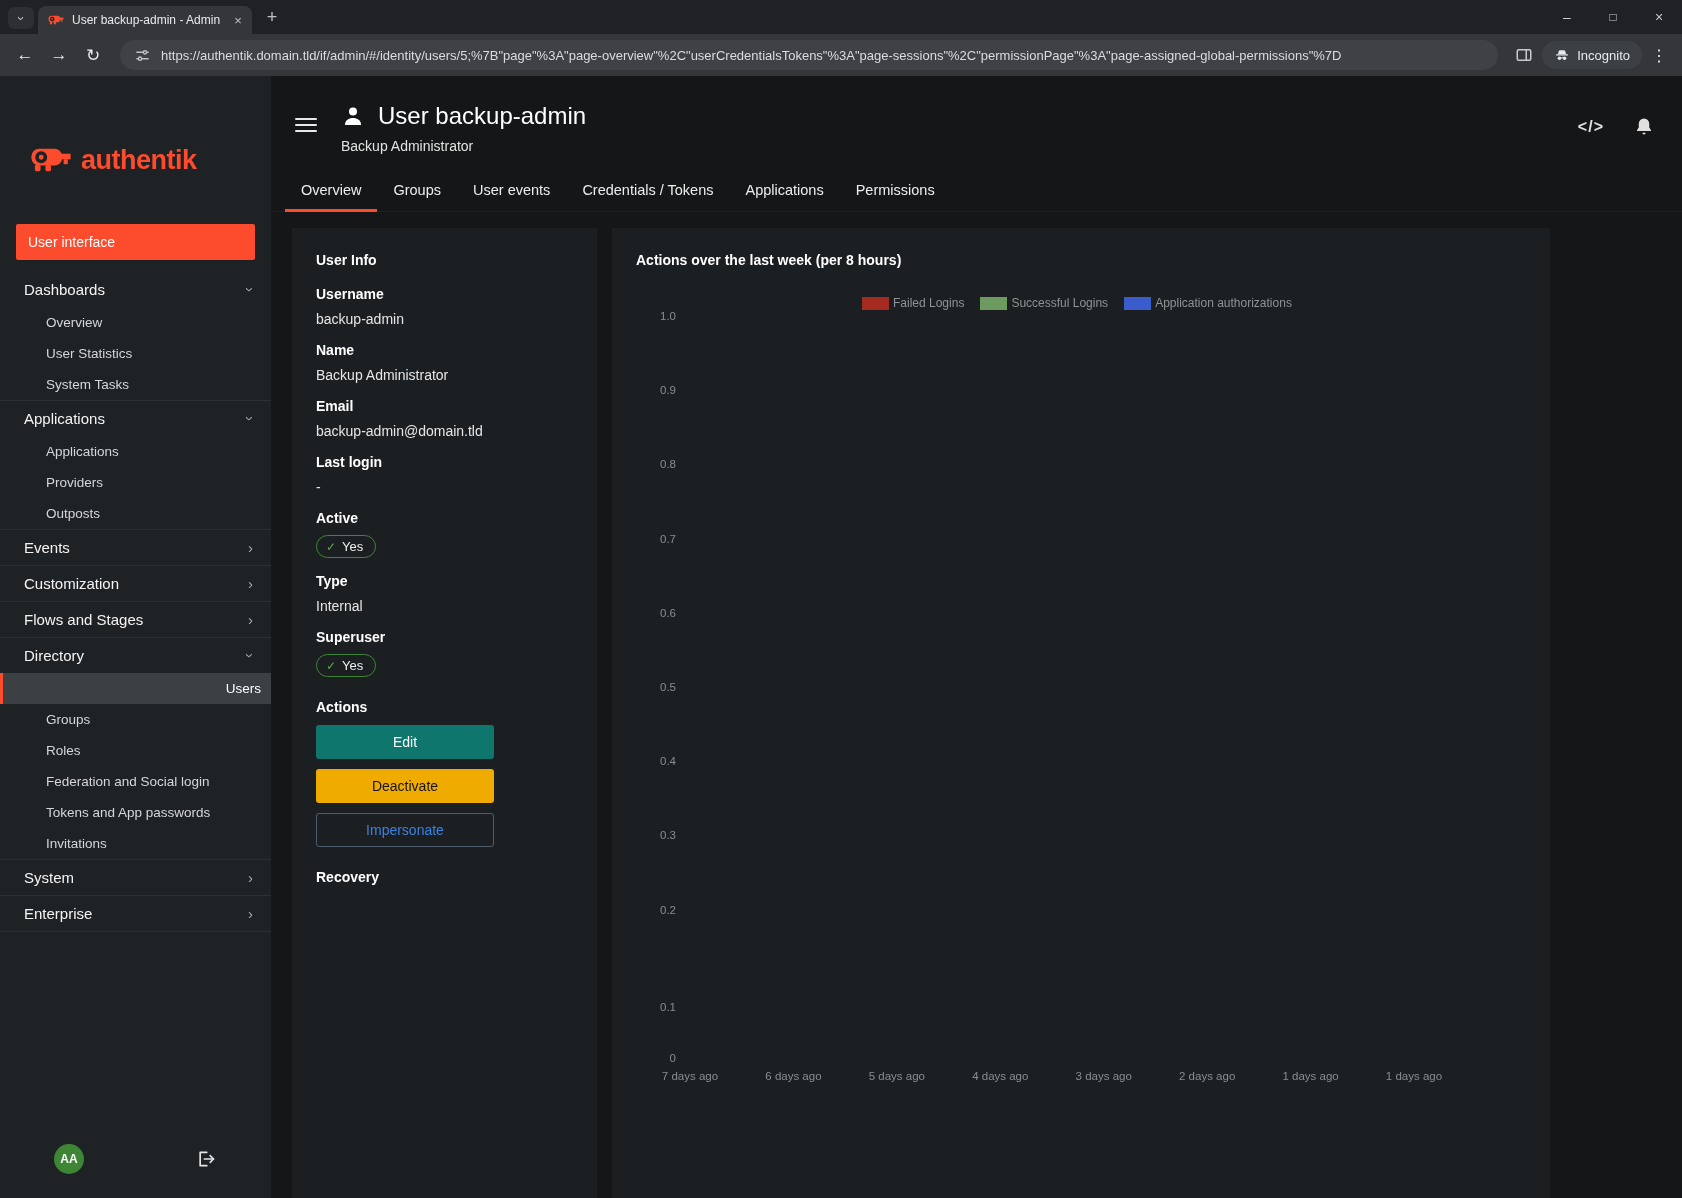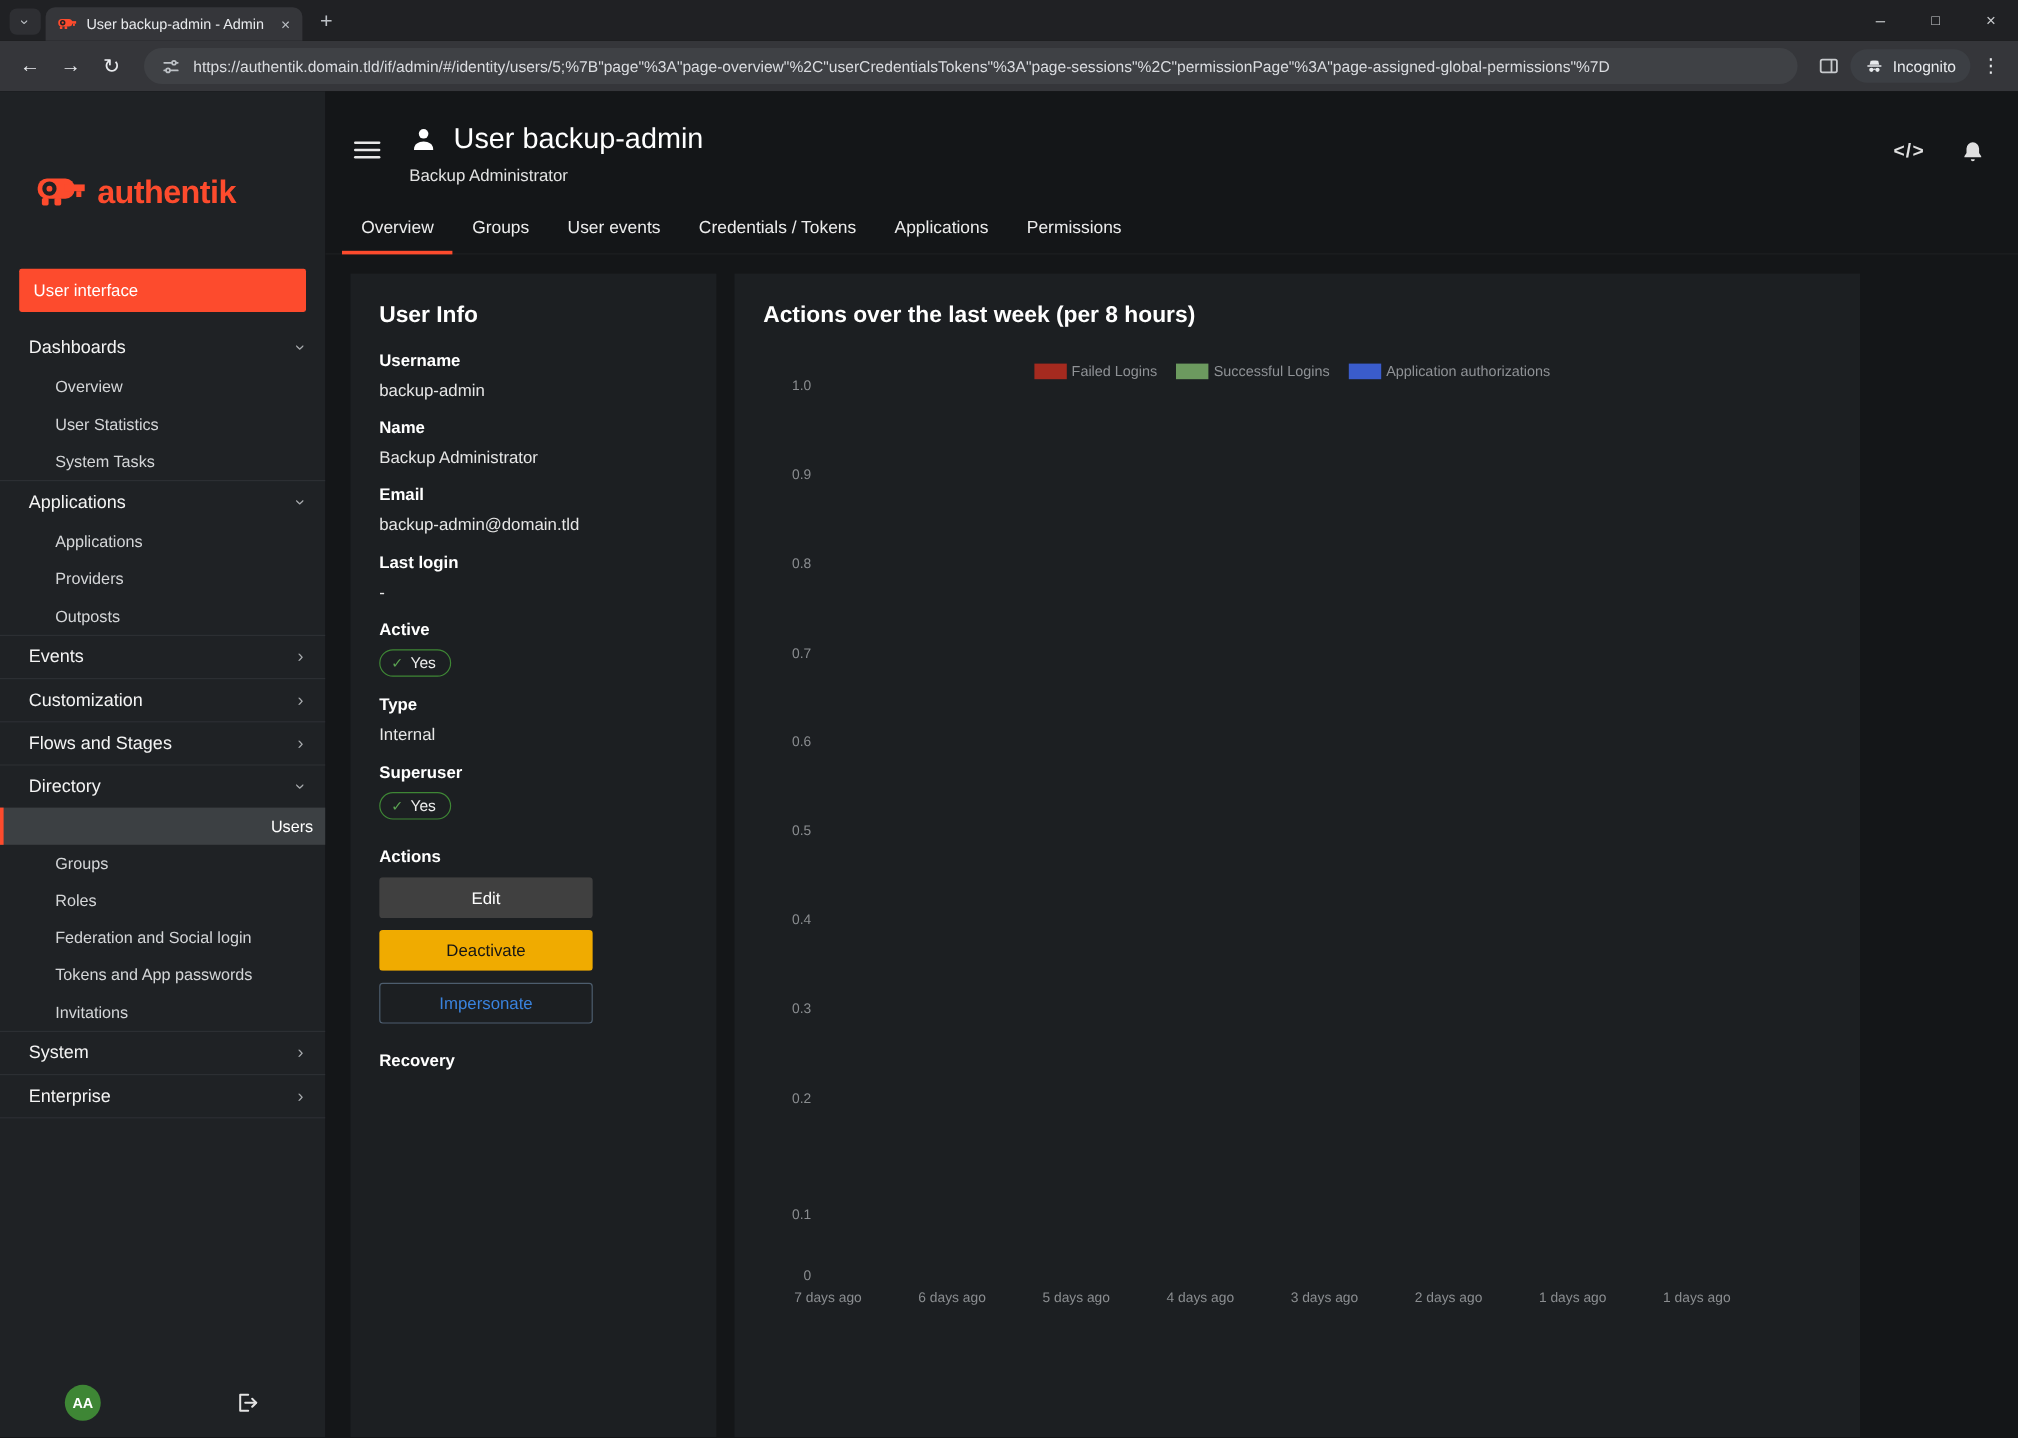--- a/index.html
+++ b/index.html
@@ -47,21 +47,21 @@
                    padding:10px 12px; font-size:14px; border-radius:2px; font-family:inherit; }
   .nav-section { border-top:1px solid #2c2f33; }
   .nav-section:first-child { border-top:none; }
   .nav-section:last-of-type { border-bottom:1px solid #2c2f33; }
   .nav-head { display:flex; justify-content:space-between; align-items:center; padding:9px 18px 9px 24px;
               font-size:15px; color:#f4f4f4; cursor:default; }
   .chev { color:#a8abae; font-size:15px; display:inline-block; }
   .chev.down { transform:rotate(90deg); }
   .nav-item { padding:8px 10px 8px 46px; font-size:13.5px; color:#d4d6d8; }
   .nav-item.selected { background:#3c4043; border-left:3px solid #fd4b2d; padding-left:66px; color:#fff;text-align:right; }
-  .sidebar-footer { position:absolute; bottom:0; left:0; width:100%; height:58px; display:flex;
+  .sidebar-footer { position:absolute; bottom:10px; left:0; width:100%; height:58px; display:flex;
                     align-items:center; padding-left:54px; gap:112px; }
   .avatar { width:30px; height:30px; border-radius:50%; background:#3e8635; color:#fff; font-size:12px;
             display:flex; align-items:center; justify-content:center; font-weight:bold; }
 
   
   .main { flex:1; display:flex; flex-direction:column; background:#141618; overflow:hidden; }
   .page-header { display:flex; align-items:flex-start; padding:26px 28px 0 14px; }
   .hamburger { width:22px; display:flex; flex-direction:column; gap:4px; margin:16px 24px 0 10px; }
   .hamburger span { display:block; height:2px; background:#e8e8e8; border-radius:1px; }
   .title-row { display:flex; align-items:center; gap:13px; }
@@ -71,33 +71,33 @@
   .code-icon { color:#e0e0e0; font-size:16px; font-weight:bold; letter-spacing:1px; }
 
   .tab-bar { display:flex; padding-left:14px; margin-top:18px; border-bottom:1px solid rgba(255,255,255,0.04); }
   .page-tab { padding:10px 16px 13px 16px; font-size:14.5px; color:#ededed; position:relative; }
   .page-tab.active::after { content:""; position:absolute; left:0; right:0; bottom:-1px; height:3px; background:#fd4b2d; }
 
   .content { flex:1; display:flex; gap:15px; padding:16px 0 0 21px; overflow:hidden; align-items:stretch; }
   .card { background:#1c1f22; padding:24px; }
   .user-card { width:305px; flex:none; }
   .chart-card { width:938px; flex:none; }
-  .card-title { font-size:19px; font-weight:bold; color:#fff; margin-bottom:18px; }
+  .card-title { font-size:14px; font-weight:bold; color:#fff; margin-bottom:18px; }
 
   .field { margin-bottom:15px; }
   .field-label { font-size:14px; font-weight:bold; color:#fff; }
   .field-value { font-size:14px; color:#e6e6e6; margin-top:9px; }
   .badge { display:inline-flex; align-items:center; gap:6px; border:1px solid #3e8635; border-radius:30px;
            padding:3px 12px 3px 9px; }
   .badge-check { color:#5ba352; font-size:12px; }
   .badge-text { font-size:13px; color:#eee; }
 
   .btn { display:block; width:178px; padding:8px 0; margin-top:10px; font-size:14px; border-radius:3px;
          font-family:inherit; border:1px solid transparent; text-align:center; }
-  .btn.primary { background:#404040; color:#fff; }
+  .btn.primary { background:#0f766e; color:#fff; }
   .btn.warning { background:#f0ab00; color:#151515; }
   .btn.outline { background:transparent; border:1px solid #4d5d6e; color:#3a83de; }
   .section-label { font-size:14px; font-weight:bold; color:#fff; margin-top:22px; }
   .annotated-wrap { position:relative; }
   .annotation-circle { position:absolute; left:-12px; top:-24px; width:190px; height:84px; pointer-events:none; overflow:visible; }
 
   
   .chart-area { position:relative; height:808px; margin-top:4px; }
   .chart-legend { position:absolute; top:10px; left:226px; display:flex; gap:16px; align-items:center; }
   .legend-item { display:flex; align-items:center; gap:4px; }

